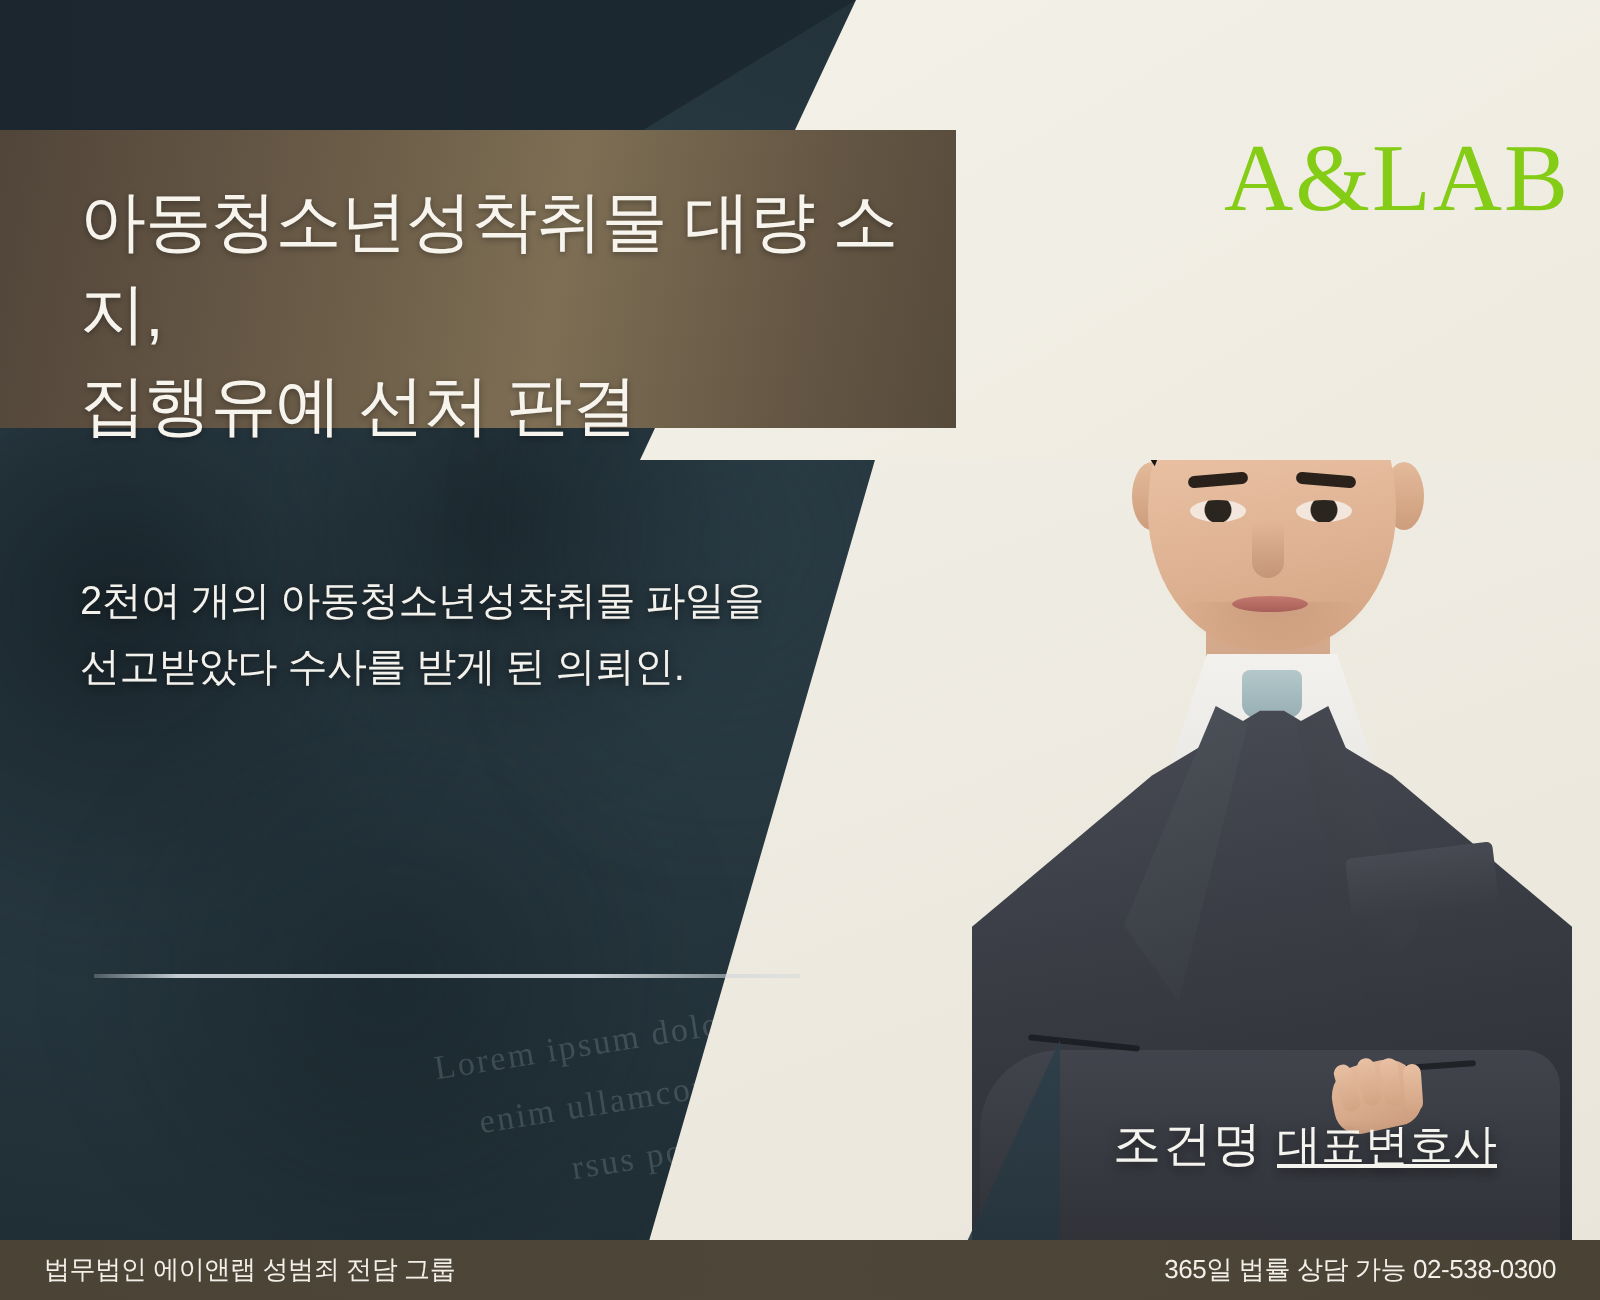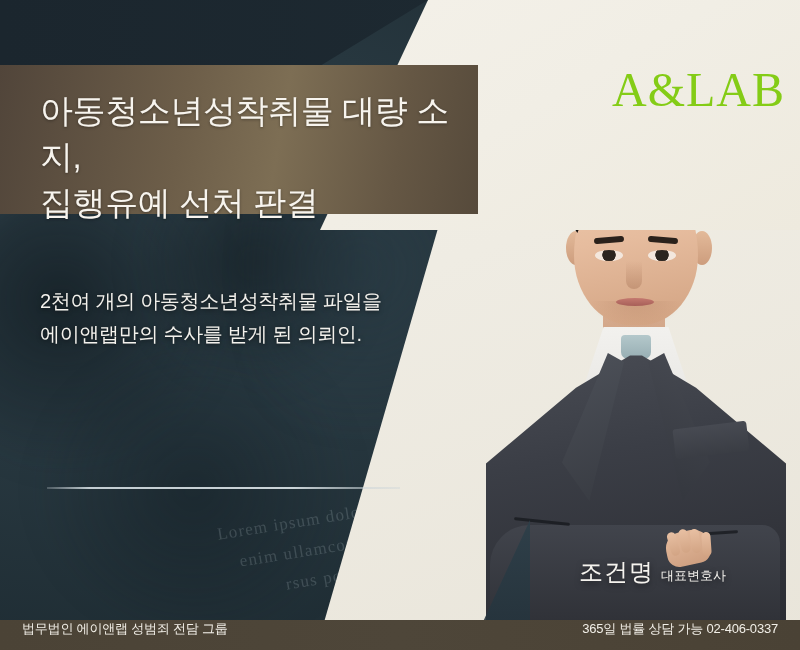--- a/index.html
+++ b/index.html
@@ -186,27 +186,27 @@
   }
 
   
   .lawyer{
     position:absolute;left:520px;top:556px;width:265px;
     text-align:center;color:#f5f3ee;
     text-shadow:0 2px 6px rgba(0,0,0,.55);
     white-space:nowrap;
   }
   .lawyer .nm{font-size:24px;letter-spacing:1px;vertical-align:baseline;}
-  .lawyer .role{font-size:13px;margin-left:7px;vertical-align:baseline;}
+  .lawyer .role{font-size:22px;margin-left:7px;vertical-align:baseline;text-decoration:underline;}
 
   
   .footer{
     position:absolute;left:0;bottom:0;width:800px;height:30px;
     background:linear-gradient(90deg,#4b4336 0%,#4e4639 50%,#4a4235 100%);
-    display:flex;justify-content:space-between;
+    display:flex;align-items:center;justify-content:space-between;
     padding:0 22px;
   }
   .footer span{color:#f2efe8;font-size:13px;letter-spacing:-0.2px;}
 </style>
 </head>
 <body>
 
 <div id="card">
 
   <div class="bg-base"></div>
@@ -272,28 +272,28 @@
   <div class="top-navy"></div>
 
   <div class="logo">A&amp;LAB</div>
 
   <div class="title-band"></div>
   <div class="title-text">아동청소년성착취물 대량 소지,
 집행유예 선처 판결</div>
 
   <div class="body-copy">
     <div class="para1">2천여 개의 아동청소년성착취물 파일을
-에이앤랩만의 수사를 받게 된 의뢰인.</div>
+선고받았다 수사를 받게 된 의뢰인.</div>
   </div>
 
   <div class="divider"></div>
 
 
   <div class="lawyer">
     <span class="nm">조건명</span><span class="role">대표변호사</span>
   </div>
 
   <div class="footer">
     <span>법무법인 에이앤랩 성범죄 전담 그룹</span>
-    <span>365일 법률 상담 가능 02-406-0337</span>
+    <span>365일 법률 상담 가능 02-538-0300</span>
   </div>
 
 </div>
 
 </body></html>

